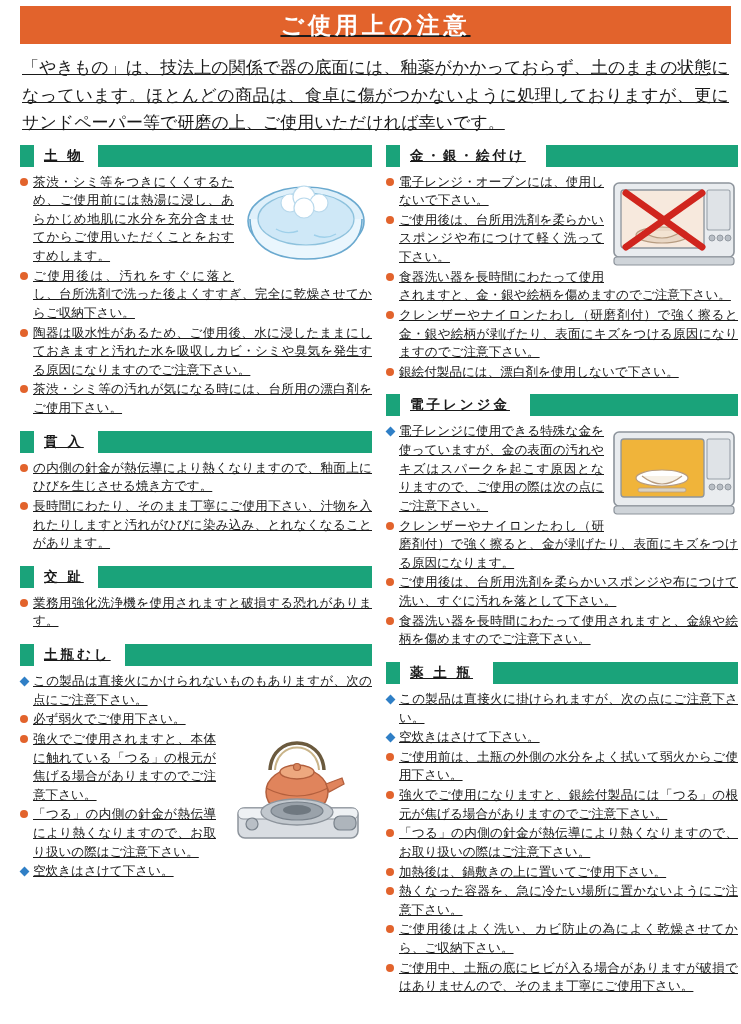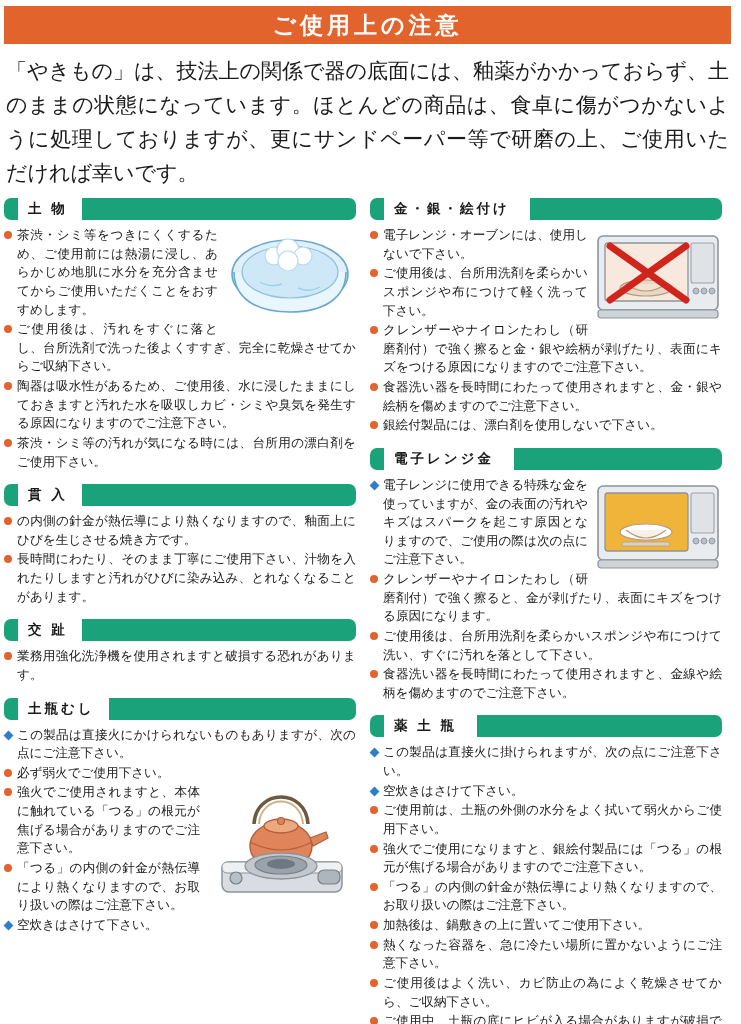--- a/index.html
+++ b/index.html
@@ -11,40 +11,41 @@
     height: 1024px;
     background: #ffffff;
     font-family: "Liberation Sans", sans-serif;
     color: #1a1a1a;
     overflow: hidden;
   }
   .page {
     width: 741px;
     height: 1024px;
     box-sizing: border-box;
-    padding: 6px 10px 0 4px;
+    padding: 6px 10px 0 20px;
     position: relative;
+    text-decoration: underline;
   }
   
   .header-band {
     background: #e2632c;
     height: 38px;
     display: flex;
     align-items: center;
     justify-content: center;
     margin: 0 0 0 0;
   }
   .header-title {
     color: #ffffff;
     font-size: 23px;
     font-weight: bold;
     letter-spacing: 4px;
   }
   .intro {
-    font-size: 21px;
+    font-size: 17px;
     line-height: 1.62;
     padding: 10px 2px 8px 2px;
     text-align: justify;
   }
   
   .cols {
     display: flex;
     gap: 14px;
     align-items: flex-start;
   }
@@ -53,21 +54,20 @@
     flex: 0 0 352px;
   }
   
   .sec-head {
     background: #1aa37a;
     height: 22px;
     display: flex;
     align-items: center;
     margin-bottom: 6px;
     position: relative;
-    border-radius: 7px;
   }
   .sec-head .tab {
     background: #ffffff;
     height: 22px;
     display: flex;
     align-items: center;
     padding: 0 14px 0 10px;
     font-size: 13.5px;
     font-weight: bold;
     letter-spacing: 3px;
@@ -252,22 +252,22 @@
             <rect x="4" y="82" width="120" height="8" rx="3" fill="#cfd4d9" stroke="#8d949c" stroke-width="1.2"></rect>
             <g stroke="#d0251d" stroke-width="7" stroke-linecap="round">
               <line x1="16" y1="18" x2="92" y2="72"></line>
               <line x1="92" y1="18" x2="16" y2="72"></line>
             </g>
           </svg>
         </div>
         <ul class="blist">
           <li>電子レンジ・オーブンには、使用しないで下さい。</li>
           <li>ご使用後は、台所用洗剤を柔らかいスポンジや布につけて軽く洗って下さい。</li>
+          <li>食器洗い器を長時間にわたって使用されますと、金・銀や絵柄を傷めますのでご注意下さい。</li>
           <li>クレンザーやナイロンたわし（研磨剤付）で強く擦ると金・銀や絵柄が剥げたり、表面にキズをつける原因になりますのでご注意下さい。</li>
-          <li>食器洗い器を長時間にわたって使用されますと、金・銀や絵柄を傷めますのでご注意下さい。</li>
           <li>銀絵付製品には、漂白剤を使用しないで下さい。</li>
         </ul>
         <div class="clear"></div>
       </div>
 
       <div class="block-gap"></div>
 
       <div class="sec-head">
         <div class="tab wide">電子レンジ金</div>
       </div>

